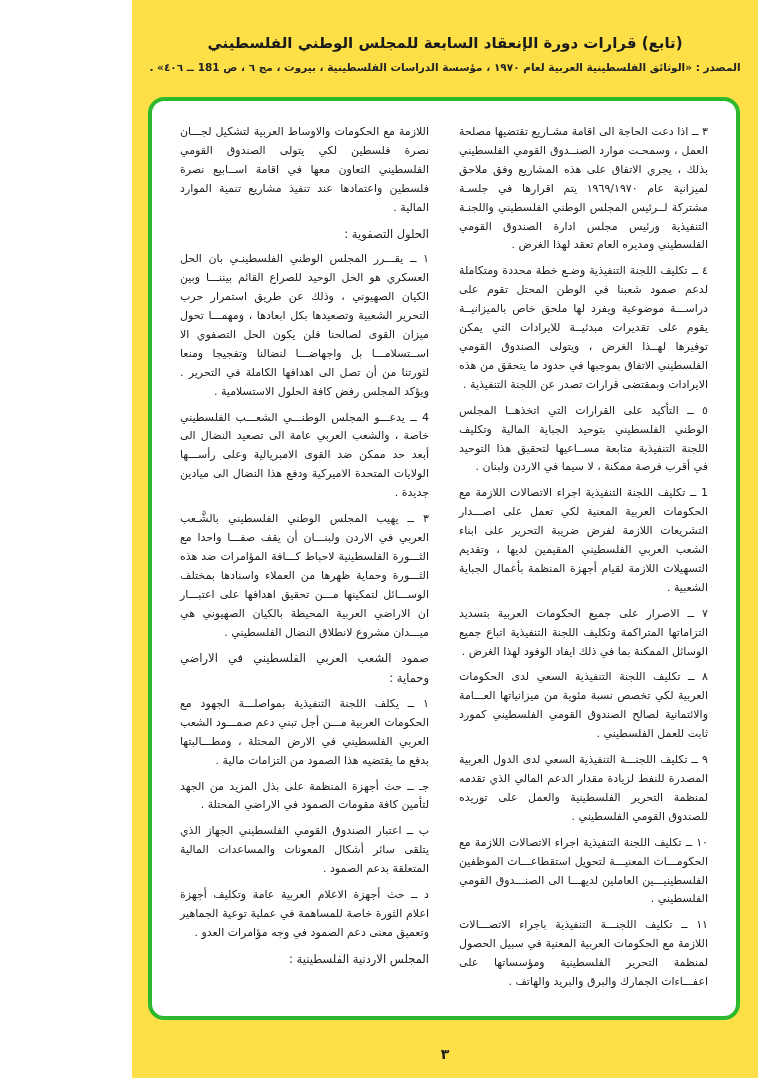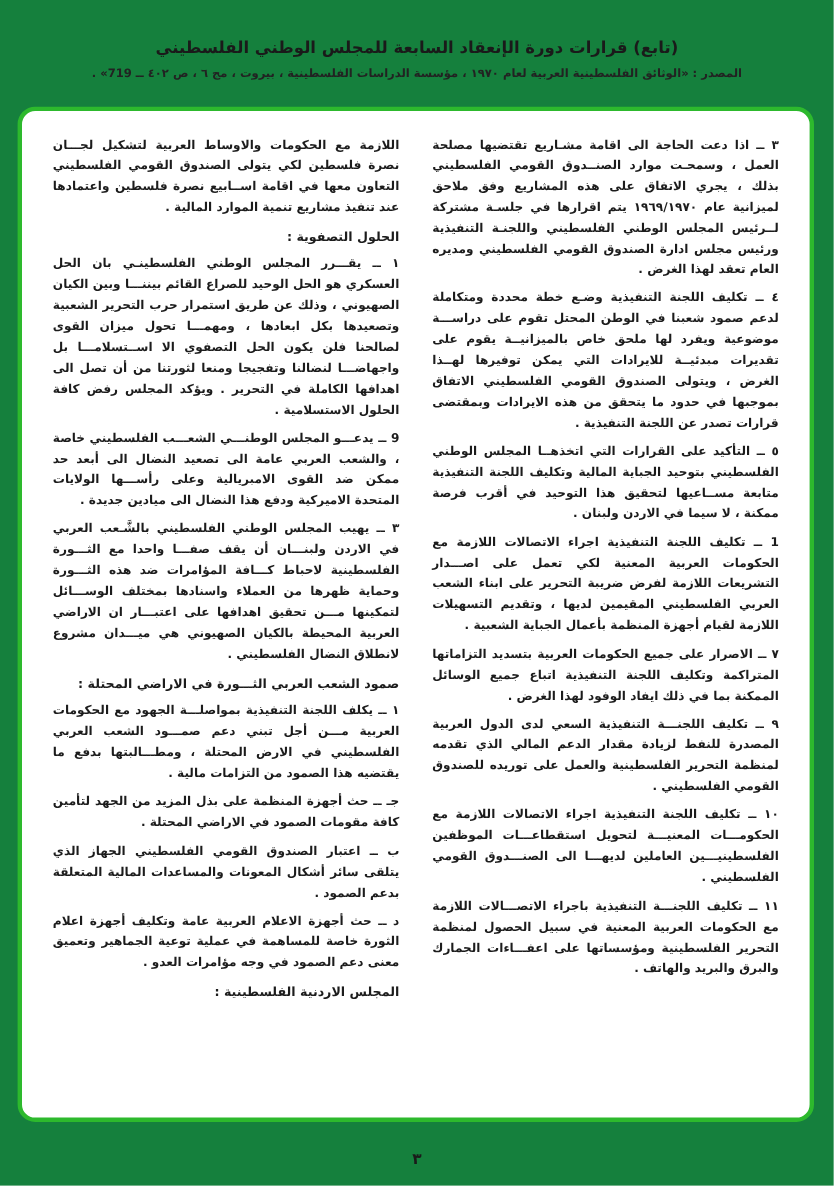--- a/index.html
+++ b/index.html
@@ -2,23 +2,23 @@
 <html lang="ar" dir="rtl"><head>
 <meta charset="utf-8">
 <style>
   html, body {
     margin: 0;
     padding: 0;
     background: #ffffff;
   }
   .page {
     position: relative;
-    width: 758px;
+    width: 626px;
     height: 1078px;
-    background: #15803d;
+    background: #fde047;
     font-family: "DejaVu Sans", sans-serif;
     color: #1a1a1a;
     overflow: hidden;
   }
   .header {
     text-align: center;
     padding-top: 34px;
   }
   .doc-title {
     font-size: 15px;
@@ -48,21 +48,21 @@
     display: flex;
     flex-direction: row; 
     gap: 30px;
     height: 100%;
   }
   .column {
     flex: 1 1 0;
     min-width: 0;
     text-align: justify;
     font-size: 11px;
-    font-weight: bold;
+    font-weight: normal;
     line-height: 1.72;
     color: #1c1c1c;
   }
   .column p {
     margin: 0 0 7px 0;
   }
   .column .section-heading {
     margin: 4px 0 6px 0;
     font-size: 11.5px;
   }
@@ -76,44 +76,45 @@
     font-weight: bold;
   }
 </style>
 </head>
 <body>
 
 <div class="page">
 
   <div class="header">
     <div class="doc-title">(تابع) قرارات دورة الإنعقاد السابعة للمجلس الوطني الفلسطيني</div>
-    <div class="doc-source">المصدر : «الوثائق الفلسطينية العربية لعام ١٩٧٠ ، مؤسسة الدراسات الفلسطينية ، بيروت ، مج ٦ ، ص ٤٠٢ ــ 719» .</div>
+    <div class="doc-source">المصدر : «الوثائق الفلسطينية العربية لعام ١٩٧٠ ، مؤسسة الدراسات الفلسطينية ، بيروت ، مج ٦ ، ص 181 ــ ٤٠٦» .</div>
   </div>
 
   <div class="content-box">
     <div class="columns">
 
       <div class="column">
         <p>٣ ــ اذا دعت الحاجة الى اقامة مشـاريع تقتضيها مصلحة العمل ، وسمحـت موارد الصنــدوق القومي الفلسطيني بذلك ، يجري الاتفاق على هذه المشاريع وفق ملاحق لميزانية عام ١٩٦٩/١٩٧٠ يتم اقرارها في جلسـة مشتركة لــرئيس المجلس الوطني الفلسطيني واللجنـة التنفيذية ورئيس مجلس ادارة الصندوق القومي الفلسطيني ومديره العام تعقد لهذا الغرض .</p>
         <p>٤ ــ تكليف اللجنة التنفيذية وضـع خطة محددة ومتكاملة لدعم صمود شعبنا في الوطن المحتل تقوم على دراســـة موضوعية ويفرد لها ملحق خاص بالميزانيــة يقوم على تقديرات مبدئيــة للايرادات التي يمكن توفيرها لهــذا الغرض ، ويتولى الصندوق القومي الفلسطيني الاتفاق بموجبها في حدود ما يتحقق من هذه الايرادات وبمقتضى قرارات تصدر عن اللجنة التنفيذية .</p>
         <p>٥ ــ التأكيد على القرارات التي اتخذهــا المجلس الوطني الفلسطيني بتوحيد الجباية المالية وتكليف اللجنة التنفيذية متابعة مســاعيها لتحقيق هذا التوحيد في أقرب فرصة ممكنة ، لا سيما في الاردن ولبنان .</p>
         <p>1 ــ تكليف اللجنة التنفيذية اجراء الاتصالات اللازمة مع الحكومات العربية المعنية لكي تعمل على اصـــدار التشريعات اللازمة لفرض ضريبة التحرير على ابناء الشعب العربي الفلسطيني المقيمين لديها ، وتقديم التسهيلات اللازمة لقيام أجهزة المنظمة بأعمال الجباية الشعبية .</p>
         <p>٧ ــ الاصرار على جميع الحكومات العربية بتسديد التزاماتها المتراكمة وتكليف اللجنة التنفيذية اتباع جميع الوسائل الممكنة بما في ذلك ايفاد الوفود لهذا الغرض .</p>
+        <p>٨ ــ تكليف اللجنة التنفيذية السعي لدى الحكومات العربية لكي تخصص نسبة مئوية من ميزانياتها العـــامة والائتمانية لصالح الصندوق القومي الفلسطيني كمورد ثابت للعمل الفلسطيني .</p>
         <p>٩ ــ تكليف اللجنـــة التنفيذية السعي لدى الدول العربية المصدرة للنفط لزيادة مقدار الدعم المالي الذي تقدمه لمنظمة التحرير الفلسطينية والعمل على توريده للصندوق القومي الفلسطيني .</p>
         <p>١٠ ــ تكليف اللجنة التنفيذية اجراء الاتصالات اللازمة مع الحكومـــات المعنيـــة لتحويل استقطاعـــات الموظفين الفلسطينيـــين العاملين لديهـــا الى الصنـــدوق القومي الفلسطيني .</p>
         <p>١١ ــ تكليف اللجنـــة التنفيذية باجراء الاتصـــالات اللازمة مع الحكومات العربية المعنية في سبيل الحصول لمنظمة التحرير الفلسطينية ومؤسساتها على اعفـــاءات الجمارك والبرق والبريد والهاتف .</p>
       </div>
 
       <div class="column">
         <p>اللازمة مع الحكومات والاوساط العربية لتشكيل لجـــان نصرة فلسطين لكي يتولى الصندوق القومي الفلسطيني التعاون معها في اقامة اســابيع نصرة فلسطين واعتمادها عند تنفيذ مشاريع تنمية الموارد المالية .</p>
         <p class="section-heading">الحلول التصفوية :</p>
         <p>١ ــ يقـــرر المجلس الوطني الفلسطينـي بان الحل العسكري هو الحل الوحيد للصراع القائم بيننـــا وبين الكيان الصهيوني ، وذلك عن طريق استمرار حرب التحرير الشعبية وتصعيدها بكل ابعادها ، ومهمـــا تحول ميزان القوى لصالحنا فلن يكون الحل التصفوي الا اســتسلامـــا بل واجهاضـــا لنضالنا وتفجيجا ومنعا لثورتنا من أن تصل الى اهدافها الكاملة في التحرير . ويؤكد المجلس رفض كافة الحلول الاستسلامية .</p>
-        <p>9 ــ يدعـــو المجلس الوطنـــي الشعـــب الفلسطيني خاصة ، والشعب العربي عامة الى تصعيد النضال الى أبعد حد ممكن ضد القوى الامبريالية وعلى رأســـها الولايات المتحدة الاميركية ودفع هذا النضال الى ميادين جديدة .</p>
+        <p>4 ــ يدعـــو المجلس الوطنـــي الشعـــب الفلسطيني خاصة ، والشعب العربي عامة الى تصعيد النضال الى أبعد حد ممكن ضد القوى الامبريالية وعلى رأســـها الولايات المتحدة الاميركية ودفع هذا النضال الى ميادين جديدة .</p>
         <p>٣ ــ يهيب المجلس الوطني الفلسطيني بالشَّـعب العربي في الاردن ولبنـــان أن يقف صفـــا واحدا مع الثـــورة الفلسطينية لاحباط كـــافة المؤامرات ضد هذه الثـــورة وحماية ظهرها من العملاء واسنادها بمختلف الوســـائل لتمكينها مـــن تحقيق اهدافها على اعتبـــار ان الاراضي العربية المحيطة بالكيان الصهيوني هي ميـــدان مشروع لانطلاق النضال الفلسطيني .</p>
-        <p class="section-heading">صمود الشعب العربي الثـــورة في الاراضي المحتلة :</p>
+        <p class="section-heading">صمود الشعب العربي الفلسطيني في الاراضي وحماية :</p>
         <p>١ ــ يكلف اللجنة التنفيذية بمواصلـــة الجهود مع الحكومات العربية مـــن أجل تبني دعم صمـــود الشعب العربي الفلسطيني في الارض المحتلة ، ومطـــالبتها بدفع ما يقتضيه هذا الصمود من التزامات مالية .</p>
         <p>جـ ــ حث أجهزة المنظمة على بذل المزيد من الجهد لتأمين كافة مقومات الصمود في الاراضي المحتلة .</p>
         <p>ب ــ اعتبار الصندوق القومي الفلسطيني الجهاز الذي يتلقى سائر أشكال المعونات والمساعدات المالية المتعلقة بدعم الصمود .</p>
         <p>د ــ حث أجهزة الاعلام العربية عامة وتكليف أجهزة اعلام الثورة خاصة للمساهمة في عملية توعية الجماهير وتعميق معنى دعم الصمود في وجه مؤامرات العدو .</p>
         <p class="section-heading">المجلس الاردنية الفلسطينية :</p>
       </div>
 
     </div>
   </div>
 

